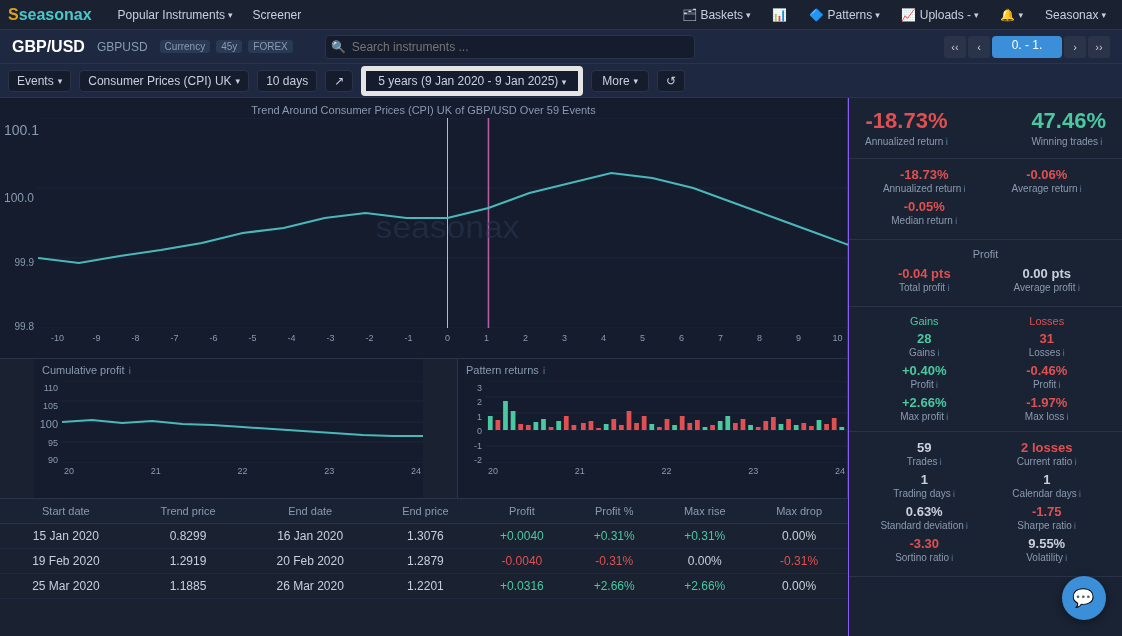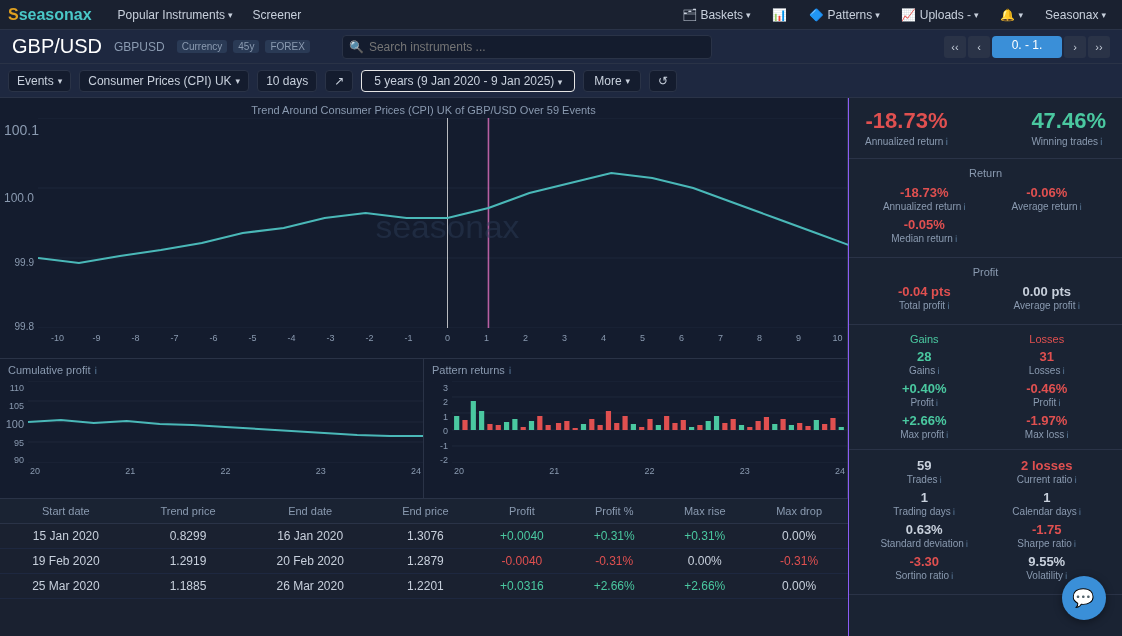--- a/index.html
+++ b/index.html
@@ -8,54 +8,54 @@
     
     .topnav { display: flex; align-items: center; background: #1a2130; border-bottom: 1px solid #2a3347; height: 30px; padding: 0 8px; }
     .logo { color: #4ac8c8; font-size: 16px; font-weight: bold; margin-right: 16px; display: flex; align-items: center; }
     .nav-item { color: #c8d0dc; font-size: 12px; padding: 0 10px; cursor: pointer; display: flex; align-items: center; gap: 3px; }
     .nav-spacer { flex: 1; }
     .nav-right { display: flex; align-items: center; gap: 6px; }
     .nav-btn { color: #c8d0dc; font-size: 12px; padding: 0 8px; cursor: pointer; display: flex; align-items: center; gap: 3px; }
 
     
     .symbolbar { display: flex; align-items: center; background: #1e2840; border-bottom: 1px solid #2a3347; height: 34px; padding: 0 12px; gap: 12px; }
-    .symbol-name { font-size: 20px; font-weight: normal; color: #fff; }
+    .symbol-name { font-size: 16px; font-weight: bold; color: #fff; }
     .symbol-code { color: #8a9ab0; font-size: 12px; }
     .symbol-tags { display: flex; gap: 6px; }
     .tag { background: #2a3a55; color: #8a9ab0; font-size: 10px; padding: 1px 5px; border-radius: 3px; }
     .search-bar { flex: 1; max-width: 370px; margin-left: 20px; position: relative; }
     .search-bar input { width: 100%; background: #141c2e; border: 1px solid #2a3347; border-radius: 4px; color: #c8d0dc; padding: 4px 8px 4px 26px; font-size: 12px; outline: none; }
     .search-icon-pos { position: absolute; left: 7px; top: 50%; transform: translateY(-50%); color: #8a9ab0; font-size: 12px; }
     .nav-arrows { display: flex; gap: 2px; margin-left: auto; }
     .arrow-btn { background: #2a3347; border: none; color: #c8d0dc; width: 22px; height: 22px; border-radius: 3px; cursor: pointer; display: flex; align-items: center; justify-content: center; font-size: 11px; }
     .pagination-display { background: #3a8fd8; color: #fff; border-radius: 4px; padding: 2px 14px; font-size: 12px; min-width: 70px; text-align: center; }
     .arrow-btn2 { background: #2a3347; border: none; color: #c8d0dc; width: 22px; height: 22px; border-radius: 3px; cursor: pointer; display: flex; align-items: center; justify-content: center; font-size: 11px; }
 
     
     .controls { display: flex; align-items: center; background: #1e2840; border-bottom: 1px solid #2a3347; height: 34px; padding: 0 8px; gap: 8px; }
     .select-btn { background: #141c2e; border: 1px solid #2a3347; border-radius: 4px; color: #c8d0dc; padding: 3px 8px; font-size: 12px; cursor: pointer; display: flex; align-items: center; gap: 4px; }
     .days-btn { background: #141c2e; border: 1px solid #2a3347; border-radius: 4px; color: #c8d0dc; padding: 3px 8px; font-size: 12px; cursor: pointer; }
     .chart-icon-btn { background: #141c2e; border: 1px solid #2a3347; border-radius: 4px; color: #c8d0dc; padding: 3px 8px; font-size: 12px; cursor: pointer; }
-    .date-range-btn { background: #141c2e; border: 1px solid #e5e5e5; border-radius: 4px; color: #c8d0dc; padding: 3px 12px; font-size: 12px; cursor: pointer; }
+    .date-range-btn { background: #141c2e; border: 5px solid #e5e5e5; border-radius: 4px; color: #c8d0dc; padding: 3px 12px; font-size: 12px; cursor: pointer; }
     .more-btn { background: #141c2e; border: 1px solid #2a3347; border-radius: 4px; color: #c8d0dc; padding: 3px 10px; font-size: 12px; cursor: pointer; display: flex; align-items: center; gap: 4px; }
     .refresh-btn { background: #141c2e; border: 1px solid #2a3347; border-radius: 4px; color: #c8d0dc; padding: 3px 8px; font-size: 12px; cursor: pointer; }
 
     
     .main-layout { display: flex; height: calc(636px - 30px - 34px - 34px); }
 
     
     .left-panel { flex: 1; display: flex; flex-direction: column; overflow: hidden; }
 
     
     .chart-area { background: #141c2e; flex: 0 0 260px; position: relative; border-right: 1px solid #2a3347; }
     .chart-title { text-align: center; color: #8a9ab0; font-size: 11px; padding: 6px 0 2px; }
 
     
     .bottom-charts { display: flex; flex: 0 0 140px; border-top: 1px solid #2a3347; border-right: 1px solid #2a3347; }
-    .bottom-chart { flex: 1; background: #141c2e; position: relative; }
+    .bottom-chart { flex: 1; background: #141c2e; position: relative; margin-left: 34px; }
     .bottom-chart + .bottom-chart { border-left: 1px solid #2a3347; }
     .bottom-chart-title { color: #8a9ab0; font-size: 11px; padding: 4px 8px; display: flex; align-items: center; gap: 4px; }
     .info-icon { color: #5a7a9a; font-size: 10px; cursor: pointer; }
 
     
     .table-area { flex: 0 0 140px; border-top: 1px solid #2a3347; overflow: hidden; }
     table { width: 100%; border-collapse: collapse; }
     thead tr { background: #1a2333; }
     thead th { color: #8a9ab0; font-size: 11px; font-weight: normal; padding: 6px 8px; text-align: center; border-bottom: 1px solid #2a3347; }
     tbody tr { border-bottom: 1px solid #1e2840; }
@@ -438,21 +438,20 @@
       <div class="stat-big">
         <div class="stat-big-val pos">47.46%</div>
         <div class="stat-big-label">
           <span>Winning trades</span>
           <span style="color:#5a7a9a;font-size:10px;">ℹ</span>
         </div>
       </div>
     </div>
 
     <div class="stat-section">
-      <div class="stat-section-title">Return</div>
       <div class="stat-row">
         <div class="stat-cell">
           <div class="stat-val neg">-18.73%</div>
           <div class="stat-label">
             <span>Annualized return</span>
             <span style="color:#5a7a9a;font-size:9px;">ℹ</span>
           </div>
         </div>
         <div class="stat-cell">
           <div class="stat-val neg">-0.06%</div>

